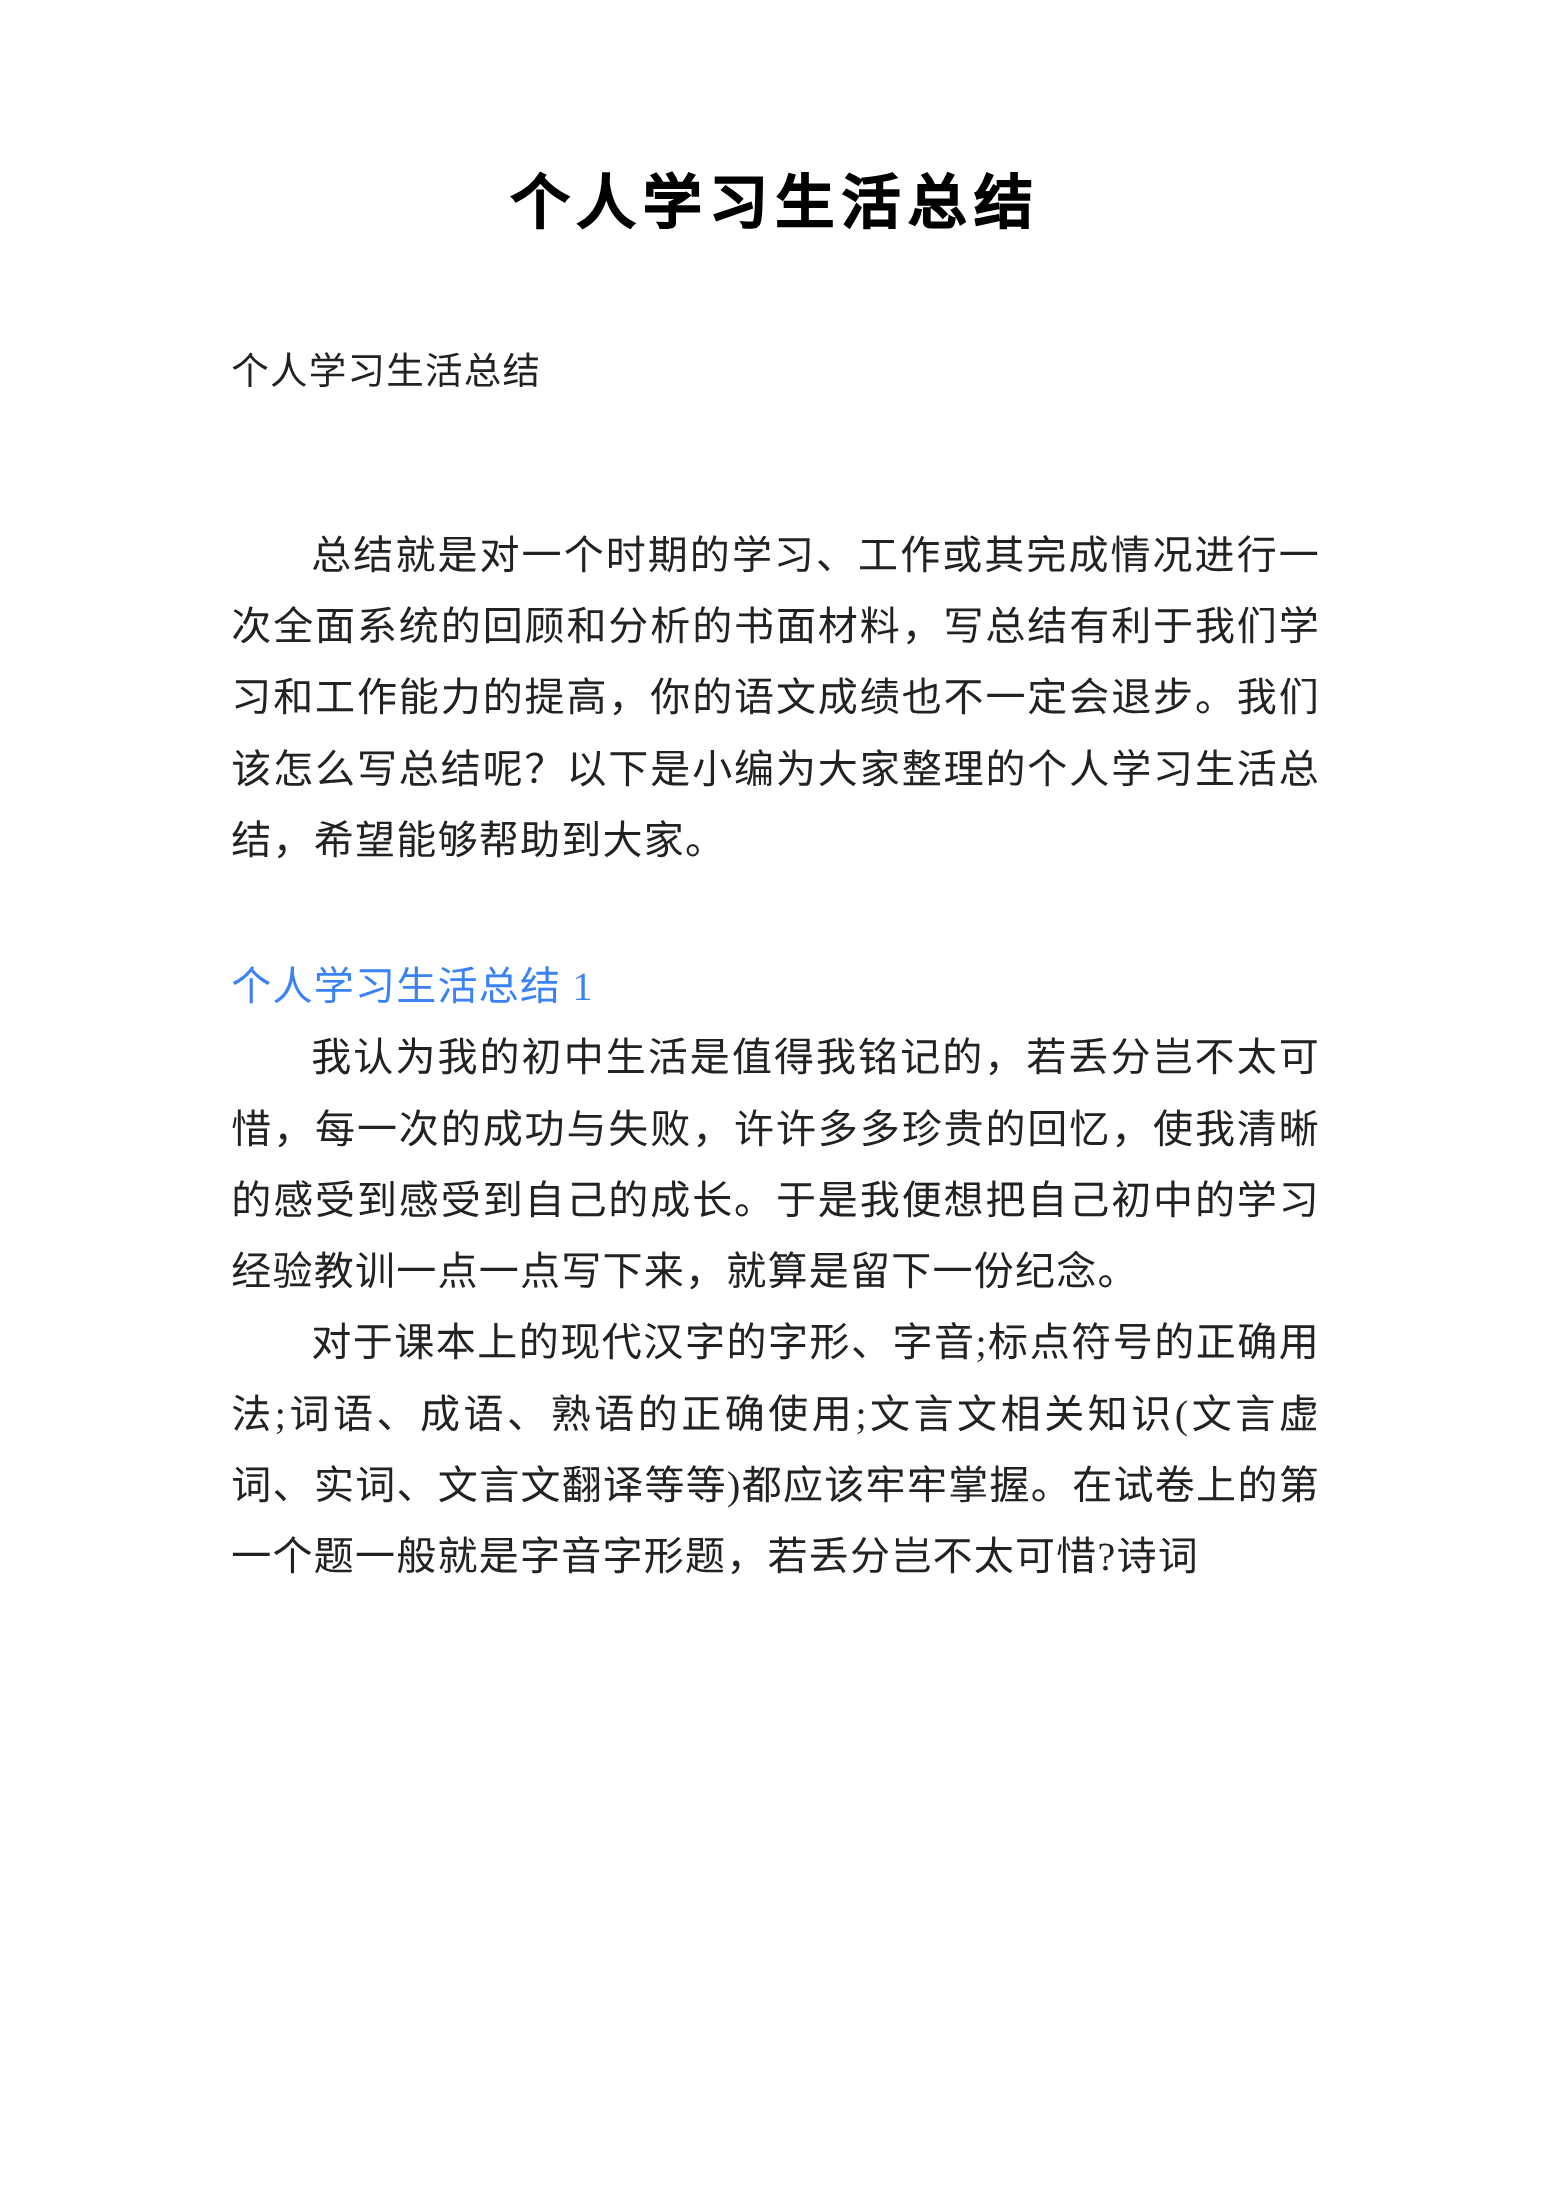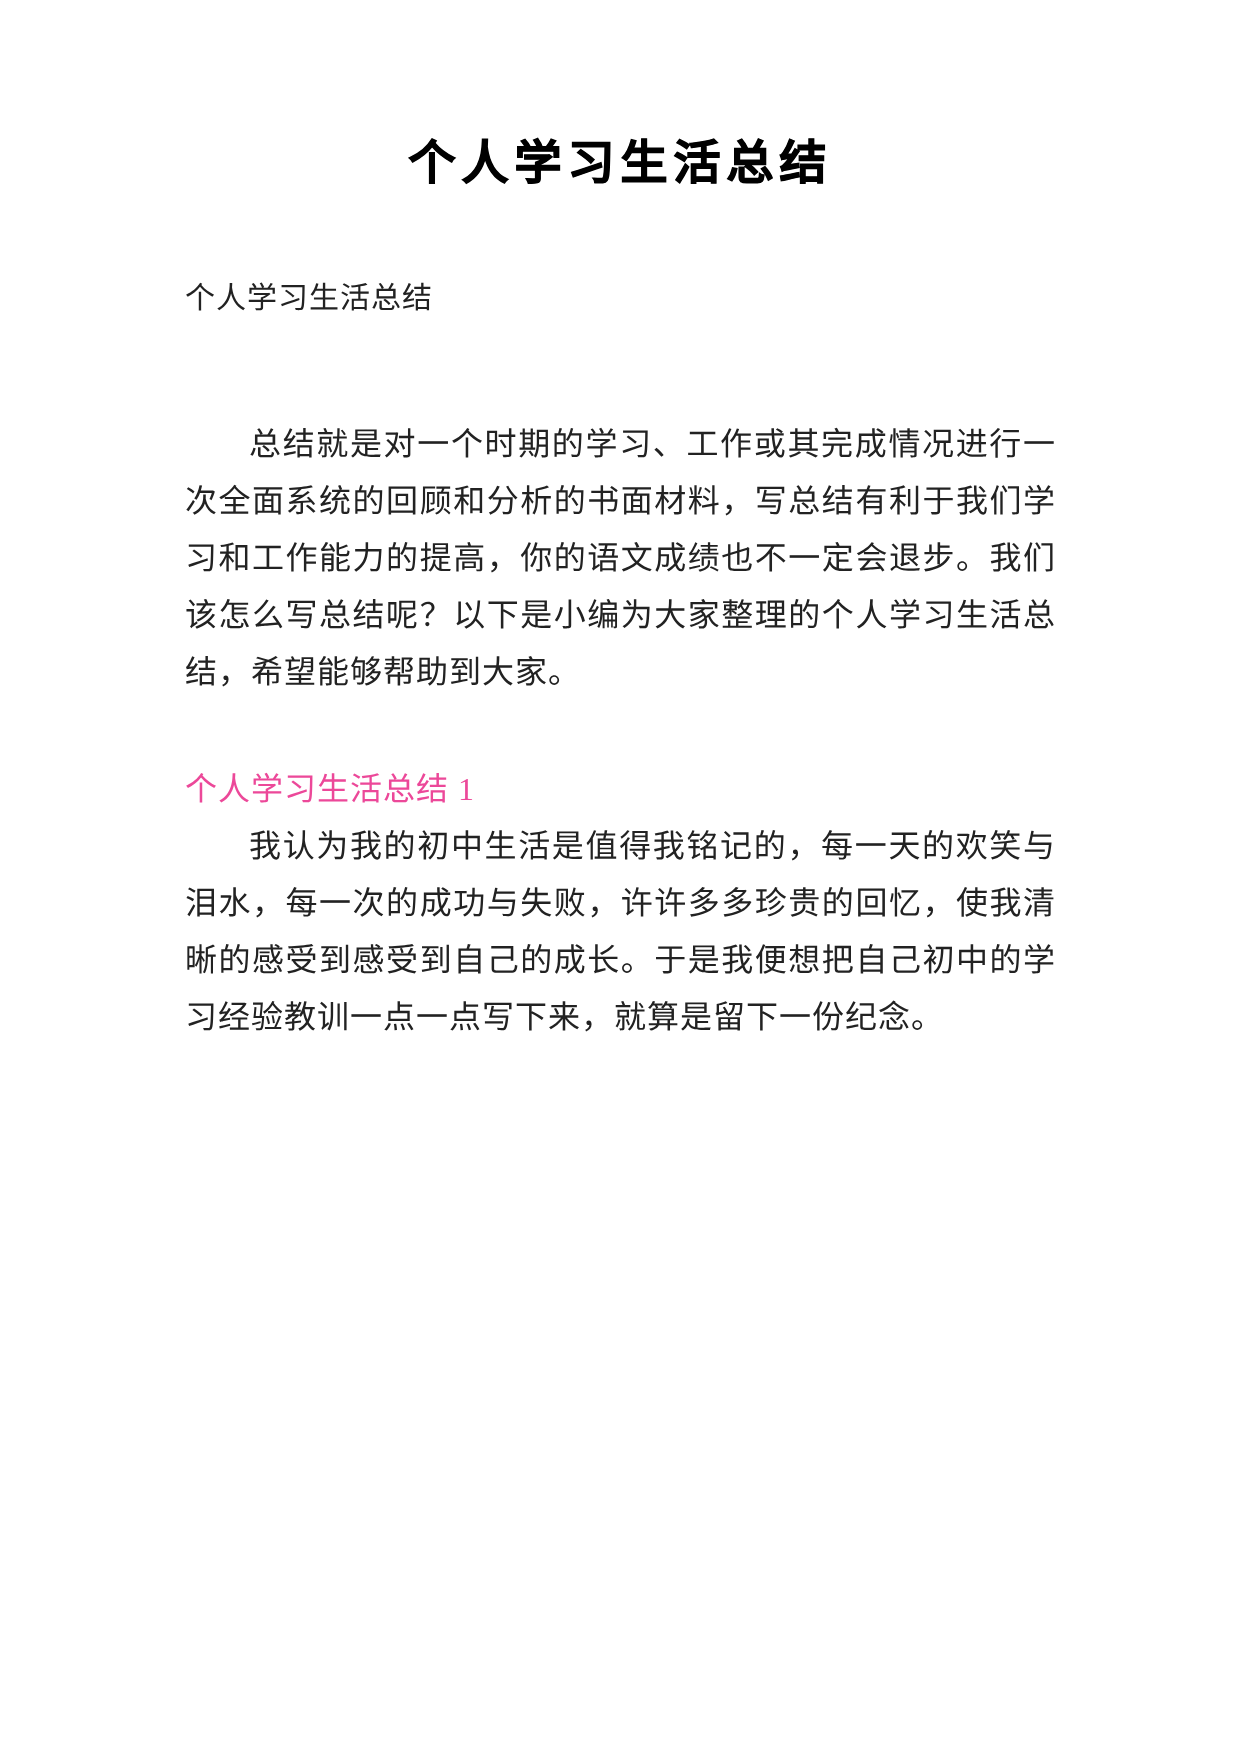--- a/index.html
+++ b/index.html
@@ -48,37 +48,38 @@
   p.para {
     margin: 0;
     text-indent: 2em;
   }
   .section-heading {
     margin: 60px 0 0 0;
     font-size: 32px;
     line-height: 57px;
     font-weight: 400;
     letter-spacing: 1px;
-    color: #ec4899;
+    color: #3b82f6;
   }
 </style>
 </head>
 <body>
 
 <div class="page">
 
   <h1 class="doc-title">个人学习生活总结</h1>
 
   <div class="doc-subtitle">个人学习生活总结</div>
 
   <div class="body-text">
 
     <p class="para">总结就是对一个时期的学习、工作或其完成情况进行一次全面系统的回顾和分析的书面材料，写总结有利于我们学习和工作能力的提高，你的语文成绩也不一定会退步。我们该怎么写总结呢？以下是小编为大家整理的个人学习生活总结，希望能够帮助到大家。</p>
 
     <div class="section-heading">个人学习生活总结 1</div>
 
-    <p class="para">我认为我的初中生活是值得我铭记的，每一天的欢笑与泪水，每一次的成功与失败，许许多多珍贵的回忆，使我清晰的感受到感受到自己的成长。于是我便想把自己初中的学习经验教训一点一点写下来，就算是留下一份纪念。</p>
+    <p class="para">我认为我的初中生活是值得我铭记的，若丢分岂不太可惜，每一次的成功与失败，许许多多珍贵的回忆，使我清晰的感受到感受到自己的成长。于是我便想把自己初中的学习经验教训一点一点写下来，就算是留下一份纪念。</p>
 
 
+    <p class="para">对于课本上的现代汉字的字形、字音;标点符号的正确用法;词语、成语、熟语的正确使用;文言文相关知识(文言虚词、实词、文言文翻译等等)都应该牢牢掌握。在试卷上的第一个题一般就是字音字形题，若丢分岂不太可惜?诗词</p>
 
   </div>
 
 </div>
 
 </body></html>

